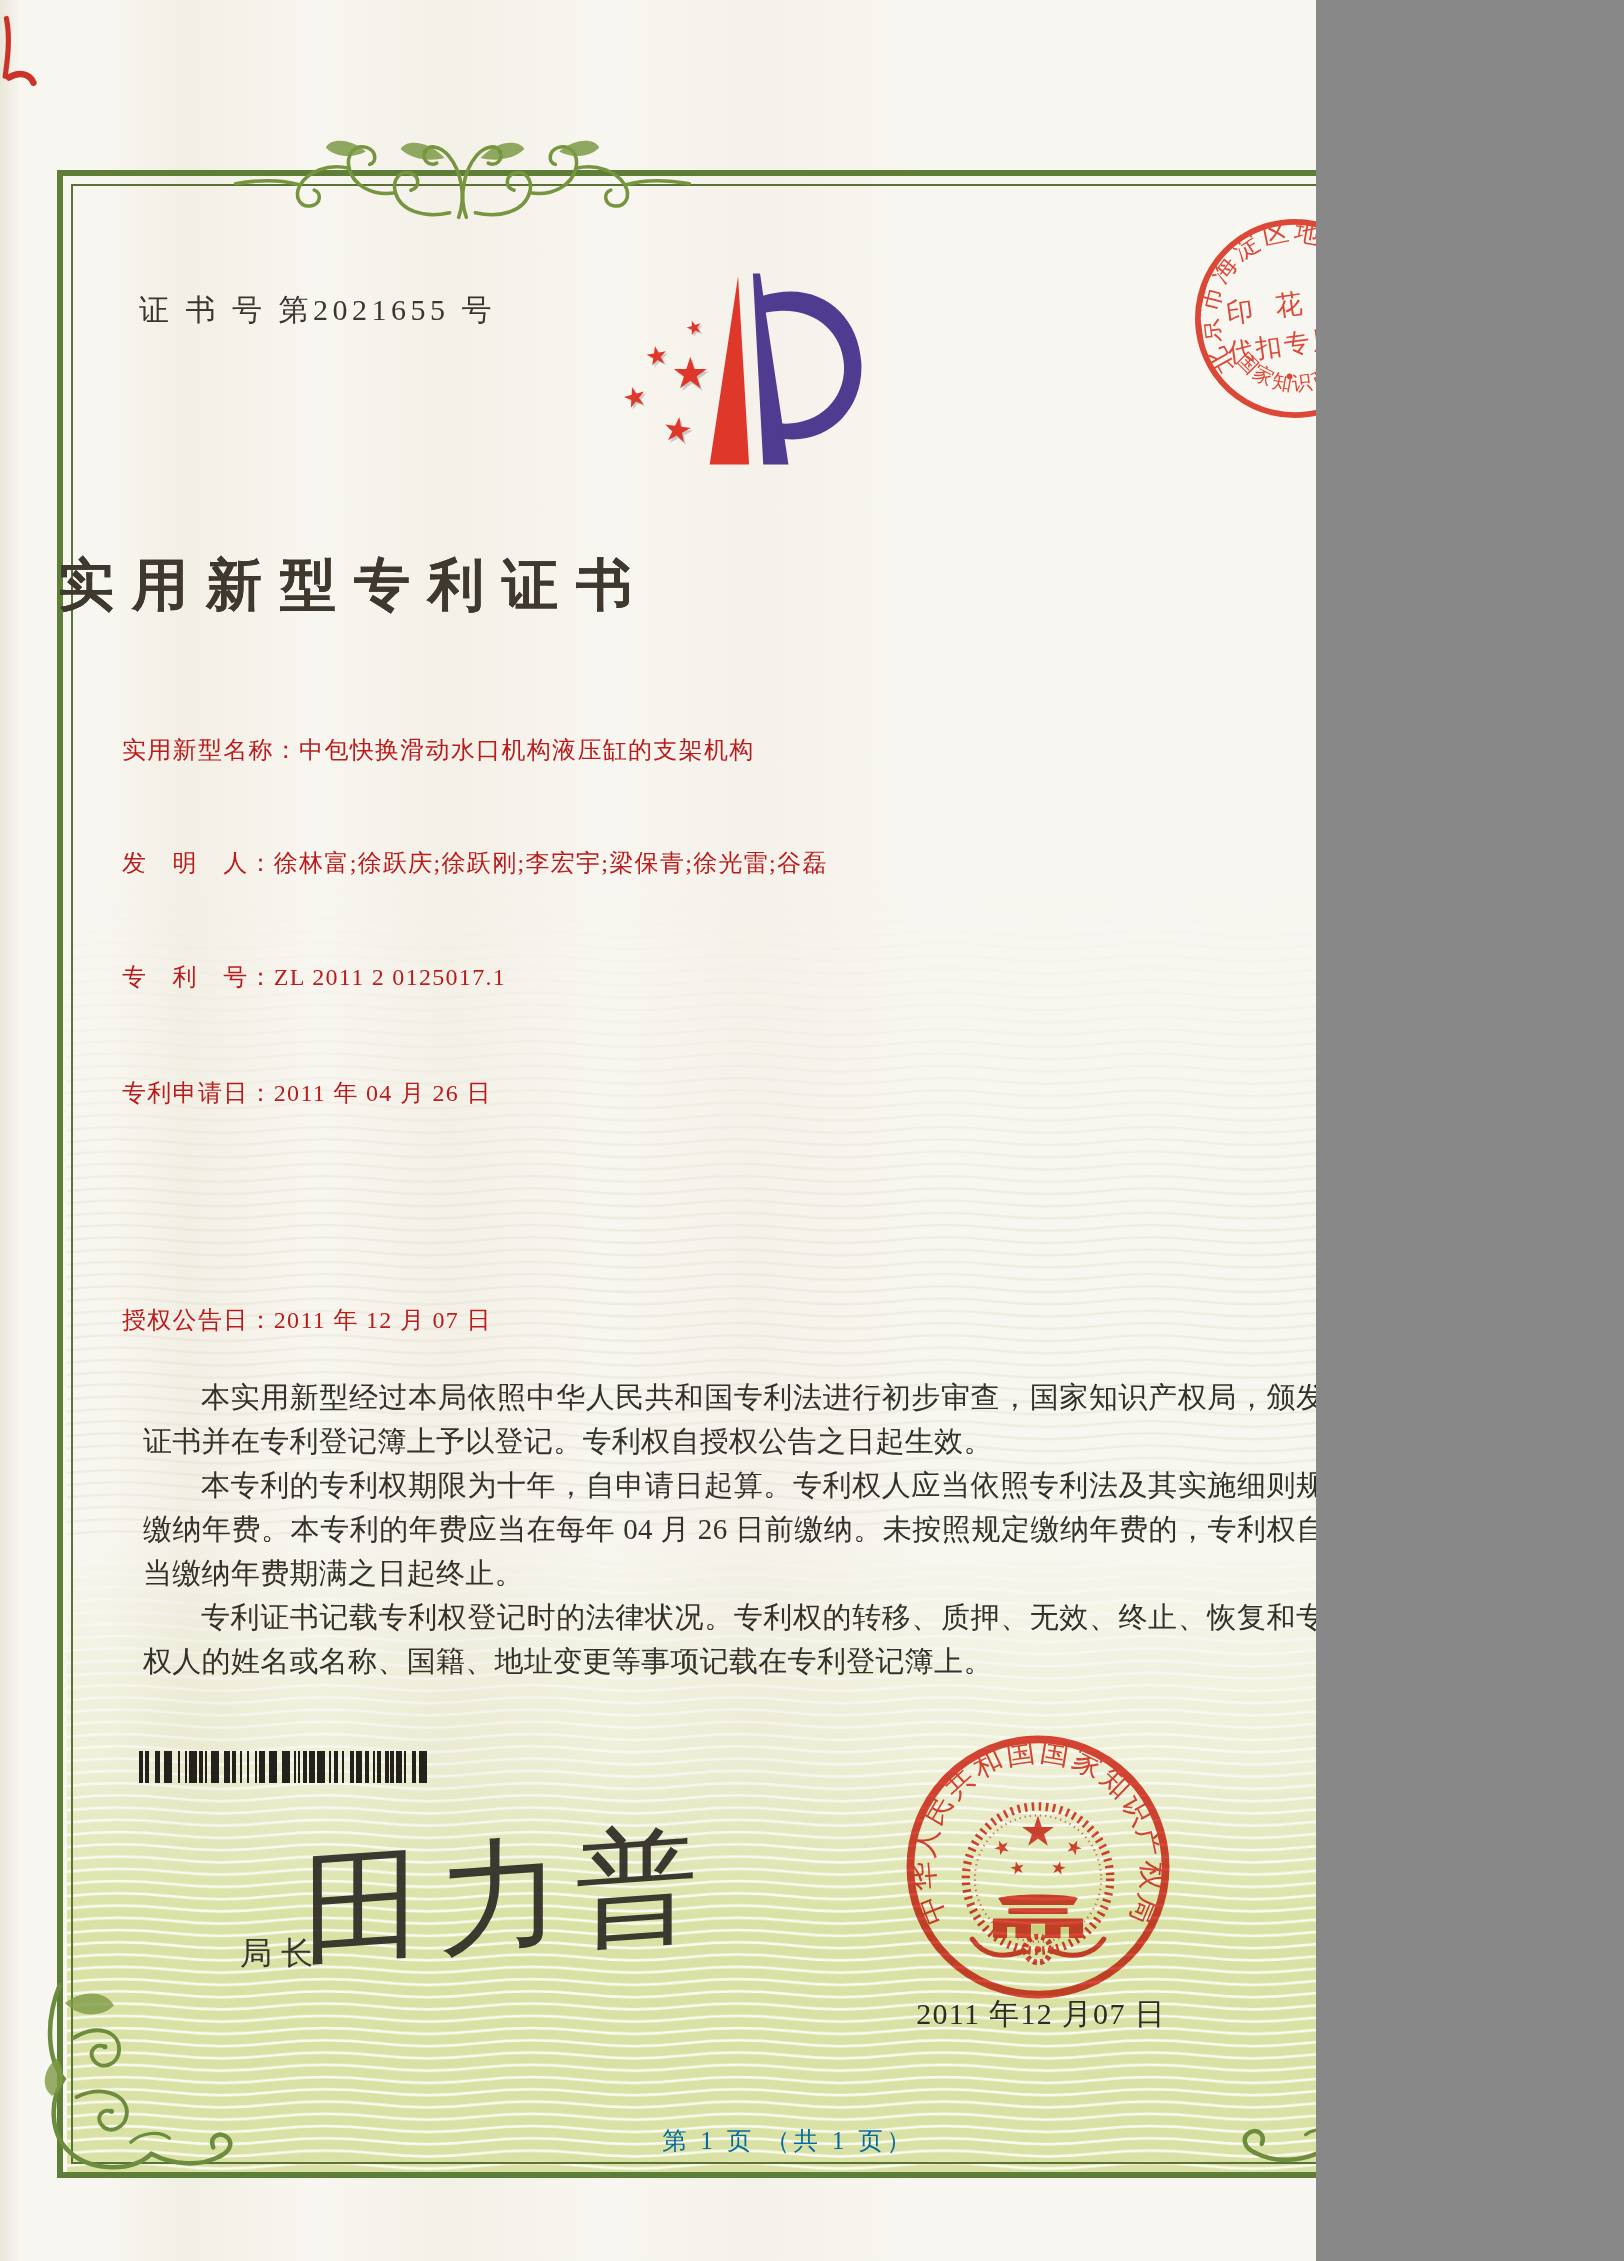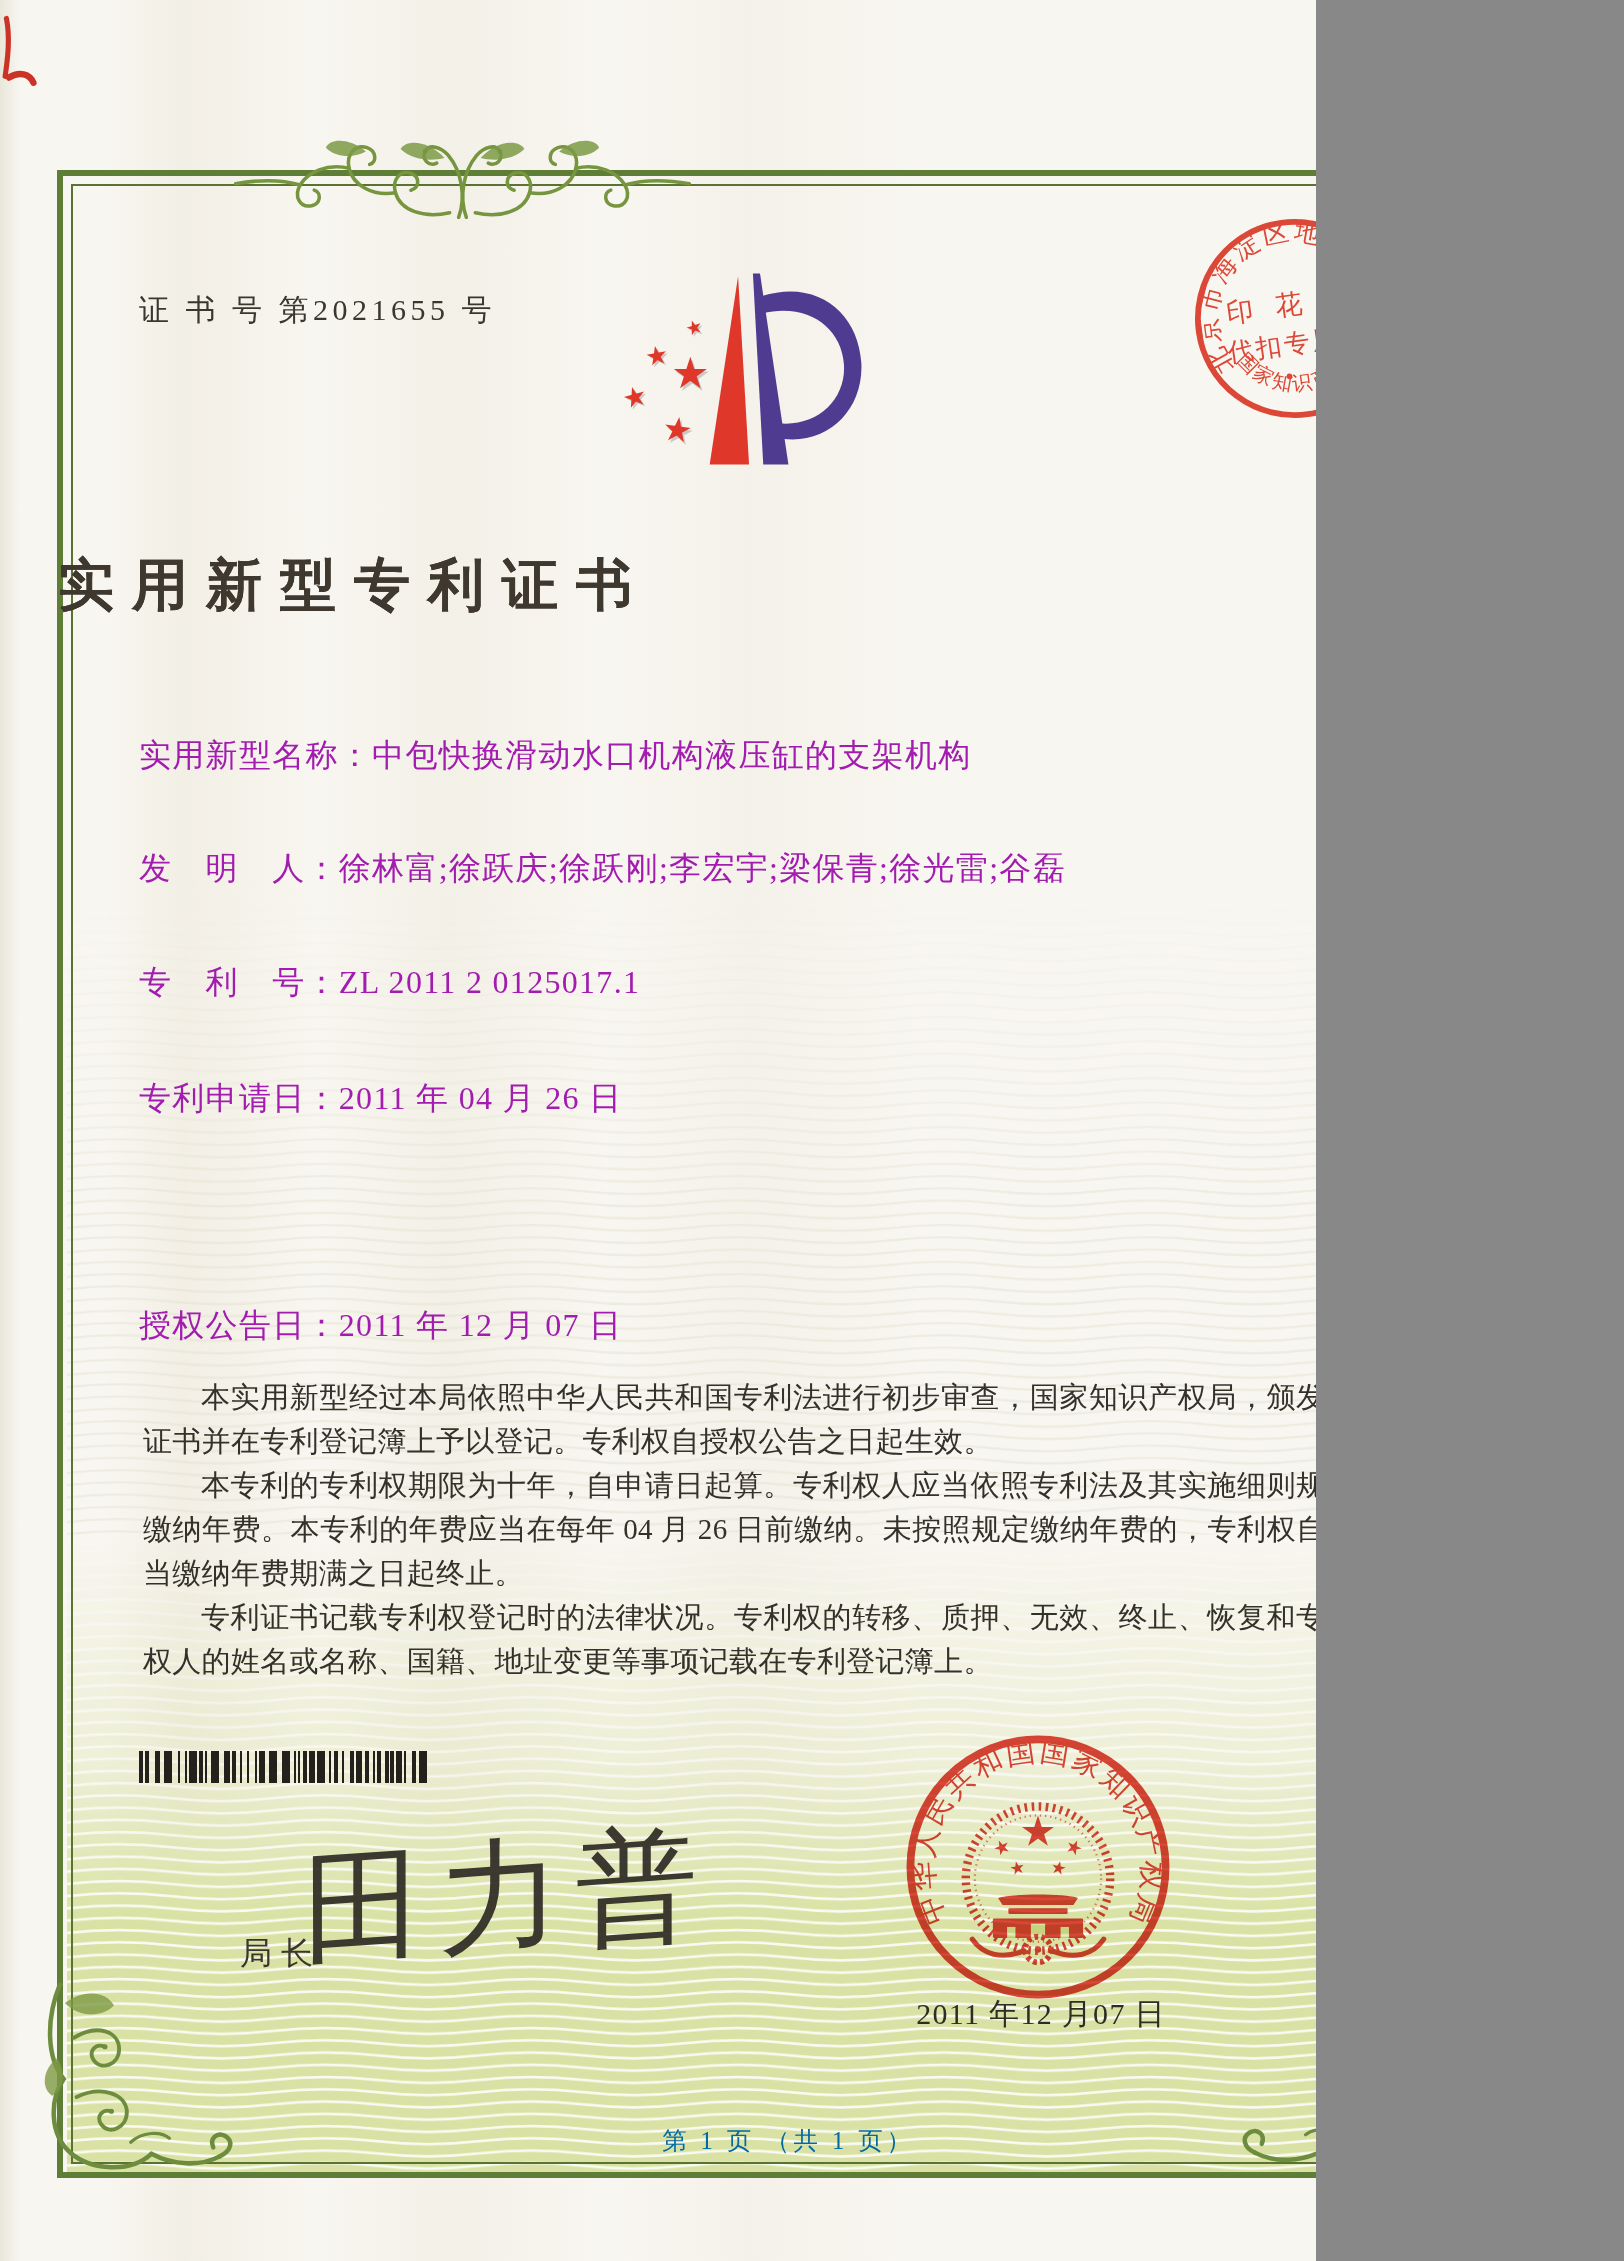--- a/index.html
+++ b/index.html
@@ -20,21 +20,21 @@
   .scan-right{left:1562px;top:0;width:63px;height:100%;
     background:linear-gradient(90deg,#eeebe5,#f3efe9 55%,#f6eeea);}
   
   .frame{left:57px;top:170px;width:1372px;height:2008px;box-sizing:border-box;
     border:6.4px solid #5e7d36;}
   .frame-inner{position:absolute;inset:7.7px;border:2.6px solid #587333;}
   
   .cert-no{left:139px;top:290px;font-size:30px;letter-spacing:4.5px;color:#3a372f;white-space:nowrap;}
   .title{left:58px;top:548px;width:1371px;text-align:left;font-size:56px;font-weight:bold;
     letter-spacing:18px;color:#3e382f;text-shadow:0 0 0.6px #3e382f;white-space:nowrap;}
-  .field{left:139px;font-size:32px;letter-spacing:1.3px;white-space:nowrap;color:#a21caf;}
+  .field{left:122px;font-size:24px;letter-spacing:1.3px;white-space:nowrap;color:#b91c1c;}
   .f0{top:734px}.f1{top:847px}.f2{top:961px}.f3{top:1077px}.f4{top:1192px}.f5{top:1304px}
   .body-text{left:143px;top:1375px;width:1212px;font-size:29px;line-height:44px;
     text-align:justify;color:#34312a;letter-spacing:0.3px;}
   .body-text p{margin:0;text-indent:2em;}
   .barcode{left:139px;top:1751px;width:288px;height:32px;}
   .barcode i{position:absolute;top:0;height:100%;background:#24211c;}
   .signer-label{left:240px;top:1932px;font-size:32px;letter-spacing:9px;color:#3a362e;white-space:nowrap;}
   .signature{left:302px;top:1830px;font-size:123px;letter-spacing:14px;color:#2e2a24;white-space:nowrap;
     transform:rotate(-4deg) skewX(-4deg);transform-origin:left center;opacity:.92;}
   .seal-date{left:896px;top:1994px;width:290px;text-align:center;font-size:30px;

